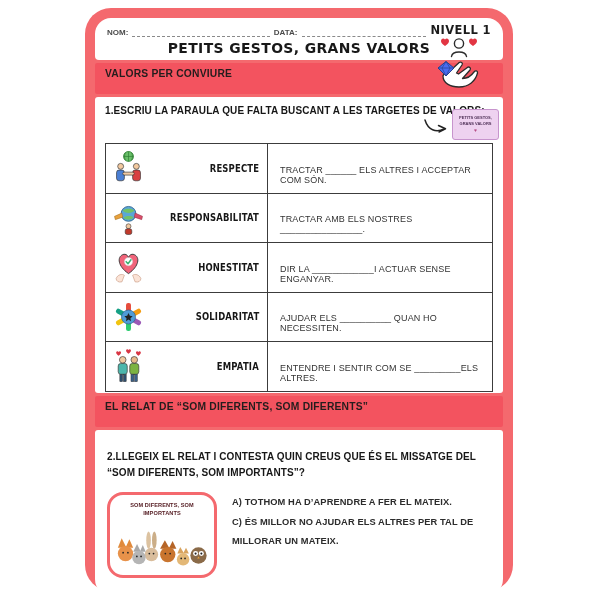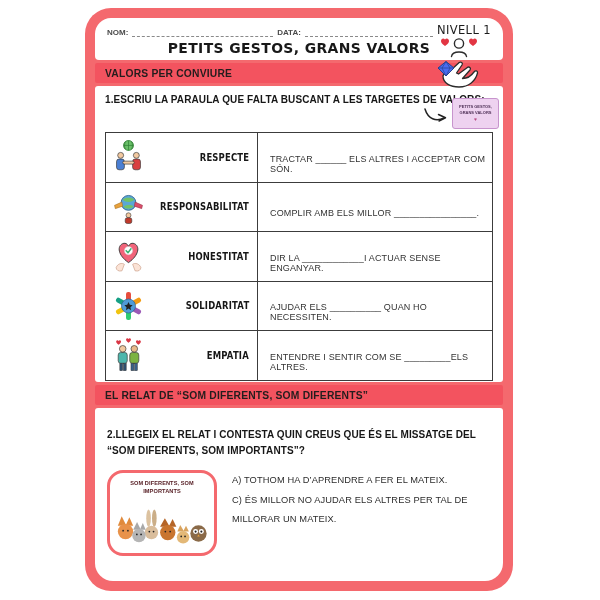--- a/index.html
+++ b/index.html
@@ -2,46 +2,46 @@
 <html><head>
 <meta charset="utf-8">
 <style>
   html,body{margin:0;padding:0;}
   body{width:600px;height:600px;background:#ffffff;font-family:"Liberation Sans",sans-serif;position:relative;overflow:hidden;}
   .card{position:absolute;left:85px;top:8px;width:428px;height:583px;background:#F4696E;border-radius:26px;padding:10px;box-sizing:border-box;display:flex;flex-direction:column;gap:3px;}
   .header-box{background:#fff;border-radius:16px 16px 4px 4px;padding:5px 12px 2px;height:42px;box-sizing:border-box;flex:none;}
   .nom-row{display:flex;align-items:flex-end;gap:4px;font-size:8px;color:#4a4a4a;font-weight:600;}
   .fill-line{flex:1.1;border-bottom:1.2px dashed #8a8a8a;height:8px;}
   .fill-line.l2{flex:1;}
-  .level{font-weight:400;font-size:11.5px;color:#1c1c1c;letter-spacing:.4px;margin-left:0;white-space:nowrap;font-family:"DejaVu Sans",sans-serif;}
+  .level{font-weight:700;font-size:11.5px;color:#1c1c1c;letter-spacing:.4px;margin-left:0;white-space:nowrap;font-family:"DejaVu Sans",sans-serif;}
   .title{text-align:center;font-weight:800;font-size:14.5px;letter-spacing:.4px;color:#181818;margin-top:3px;font-family:"DejaVu Sans",sans-serif;transform:scaleX(.96);}
-  .banner{background:#F3535F;color:#241d1d;font-weight:800;font-size:10.3px;letter-spacing:.2px;padding:5px 10px 4px;border-radius:2px;flex:none;}
+  .banner{background:#F3535F;color:#241d1d;font-weight:800;font-size:10.3px;letter-spacing:.2px;padding:5px 10px 15px;border-radius:2px;flex:none;}
   .content{background:#fff;border-radius:3px;position:relative;}
   .content1{height:296px;padding:8px 10px;box-sizing:border-box;flex:none;}
   .q{font-weight:800;font-size:10px;color:#171717;letter-spacing:.1px;}
   .hint{position:absolute;top:12px;right:4px;display:flex;align-items:flex-start;gap:3px;z-index:3;}
   .mini-card{width:45px;height:29px;background:#eed2f0;border:1px solid #c794cd;border-radius:3px;display:flex;flex-direction:column;align-items:center;justify-content:center;text-align:center;gap:1px;}
   .mini-line{font-size:4px;font-weight:700;color:#4f3157;line-height:1.2;letter-spacing:0;}
   .mini-heart{font-size:5px;color:#b84f86;line-height:1;}
   table.values{border-collapse:collapse;margin:27px auto 0;width:100%;}
   table.values td{border:1.6px solid #3c3c3c;}
   td.c1{width:131px;height:48.5px;padding:0 8px 0 6px;}
-  .c1-inner{display:flex;align-items:center;justify-content:space-between;gap:3px;}
+  .c1-inner{display:flex;align-items:center;justify-content:space-between;gap:13px;}
   .vicon{width:33px;height:38px;flex:none;}
   .vlabel{font-weight:800;font-size:9.6px;color:#171717;letter-spacing:.2px;white-space:nowrap;text-align:right;font-family:"DejaVu Sans",sans-serif;transform:scaleX(.88);transform-origin:right center;}
   td.c2{padding:13px 6px 0 12px;font-size:9px;color:#333;letter-spacing:.15px;}
   .values-icon{position:absolute;right:26px;top:27px;width:56px;height:58px;z-index:6;}
   .content2{flex:1;padding:19px 12px;box-sizing:border-box;border-radius:3px 3px 18px 18px;}
   .q2{font-weight:800;font-size:10px;color:#171717;line-height:1.6;letter-spacing:.1px;}
   .bottom{display:flex;gap:15px;margin-top:11px;align-items:flex-start;}
   .story-card{width:110px;height:86px;border:3px solid #F4696E;border-radius:16px;background:#fff;padding:6px 4px 2px;box-sizing:border-box;display:flex;flex-direction:column;align-items:center;flex:none;}
   .story-title{font-size:5.6px;font-weight:800;color:#531a20;text-align:center;line-height:1.45;letter-spacing:.1px;width:80px;}
   .story-art{margin-top:2px;}
   .options{flex:1;padding-top:1px;}
-  .option{font-size:9.3px;color:#2c2c2c;line-height:2.1;letter-spacing:.1px;}
+  .option{font-size:9.3px;color:#2c2c2c;line-height:2.1;letter-spacing:.1px;font-weight:bold;}
 </style>
 </head>
 <body>
 
 <div class="card">
 
   <div class="header-box">
     <div class="nom-row">
       <span>NOM:</span>
       <span class="fill-line"></span>
@@ -108,21 +108,21 @@
             <path d="M13 13 C16 10 24 10 27 13 C25 17 15 17 13 13 Z" fill="#72C267"></path>
             <path d="M14 22 C18 25 24 24 26 21 C23 19 16 19 14 22 Z" fill="#72C267"></path>
             <polygon points="3,20 12,16 13,21 4,24" fill="#E8A13C" stroke="#9c6b1e" stroke-width="0.6"></polygon>
             <polygon points="37,20 28,16 27,21 36,24" fill="#D94F6B" stroke="#8f2c42" stroke-width="0.6"></polygon>
             <circle cx="20" cy="32" r="3" fill="#F2C9A0" stroke="#333" stroke-width="0.7"></circle>
             <rect x="16" y="35" width="8" height="7" rx="2.5" fill="#C0392B" stroke="#333" stroke-width="0.7"></rect>
           </svg>
           <span class="vlabel">RESPONSABILITAT</span>
         </div>
             </td>
-        <td class="c2">COMPLIR AMB ELS MILLOR ________________.</td>
+        <td class="c2">TRACTAR AMB ELS NOSTRES ________________.</td>
       </tr>
       <tr>
         <td class="c1">
               <div class="c1-inner">
           <svg class="vicon" viewBox="0 0 40 44">
             <path d="M20 30 C7 21 6 10 13 7 C17 5.4 20 8.6 20 11.5 C20 8.6 23 5.4 27 7 C34 10 33 21 20 30 Z" fill="#F1647A" stroke="#333" stroke-width="1.1"></path>
             <circle cx="20" cy="15.5" r="5" fill="#ffffff" stroke="#d0d0d0" stroke-width="0.6"></circle>
             <path d="M17.2 15.5 L19.4 18 L23 13.2" fill="none" stroke="#3BB273" stroke-width="1.8" stroke-linecap="round" stroke-linejoin="round"></path>
             <path d="M5 36 C7 31 12 30 15 32 L12 40 C8 41 5 39 5 36 Z" fill="#FBE3D6" stroke="#C99B85" stroke-width="0.8"></path>
             <path d="M35 36 C33 31 28 30 25 32 L28 40 C32 41 35 39 35 36 Z" fill="#FBE3D6" stroke="#C99B85" stroke-width="0.8"></path>

